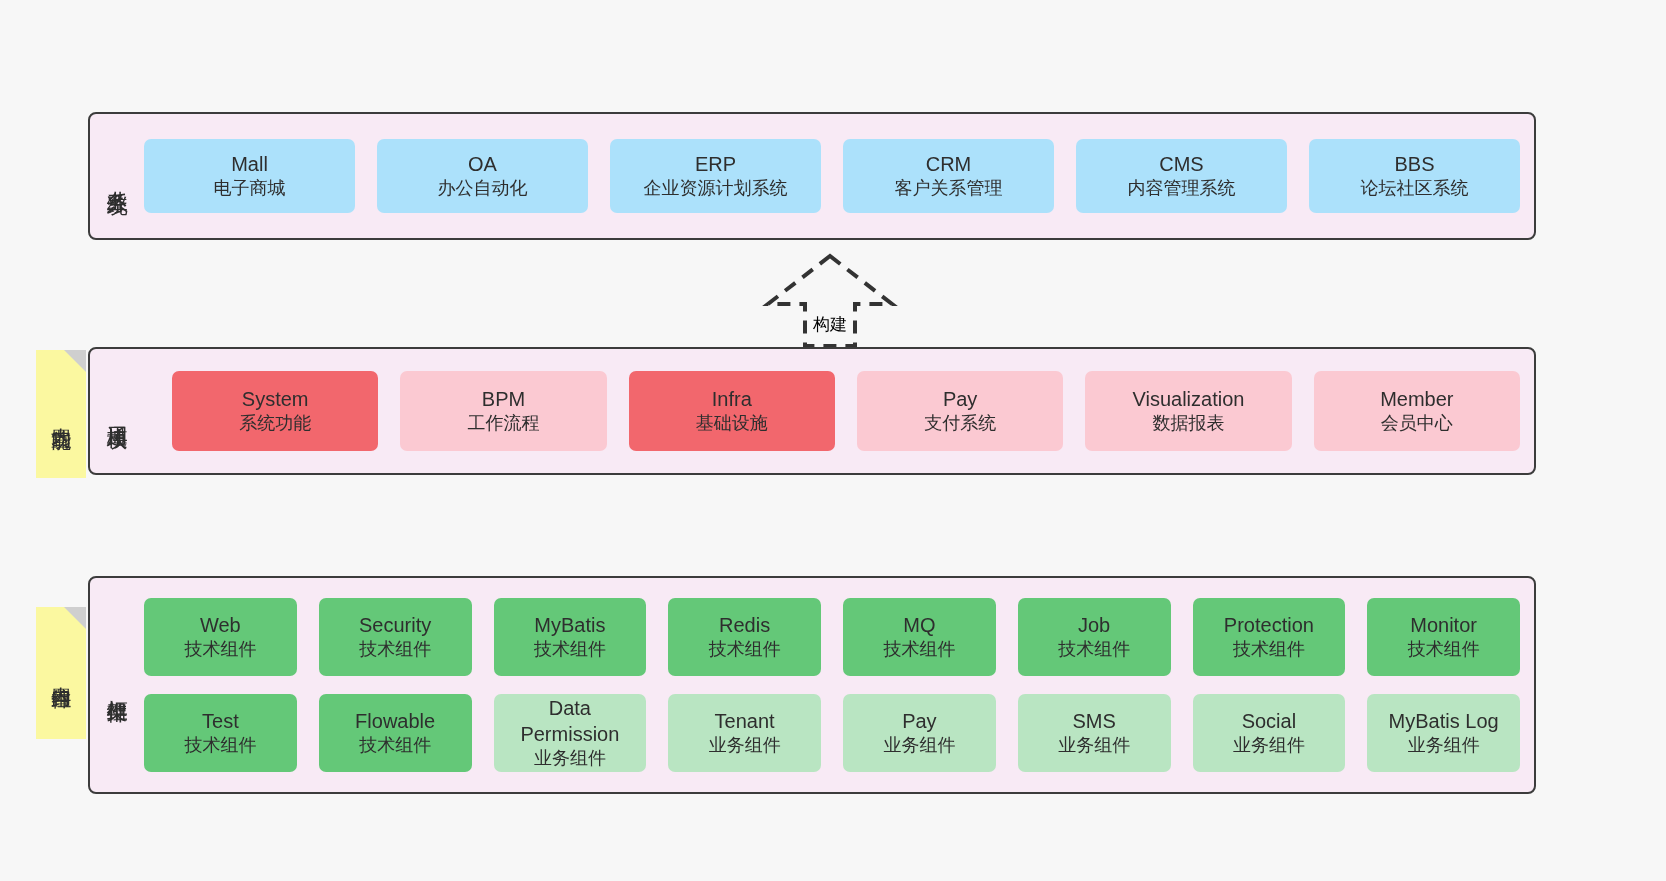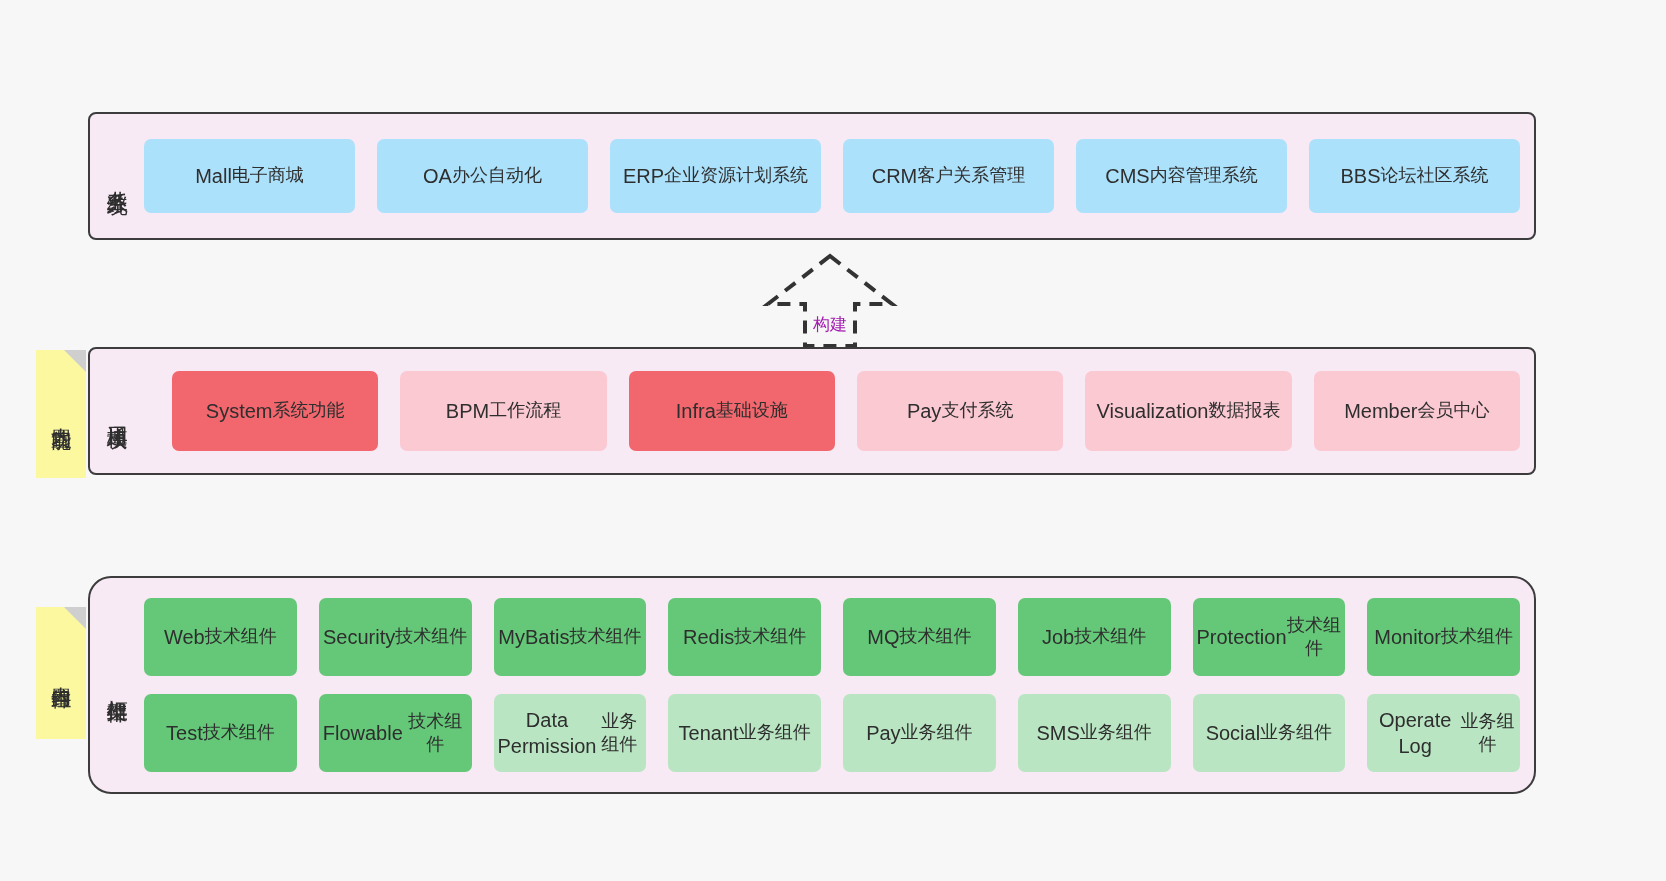--- a/index.html
+++ b/index.html
@@ -59,21 +59,21 @@
   .row {
     display: flex;
     gap: 22px;
   }
 
   
   .box {
     flex: 1 1 0;
     border-radius: 7px;
     display: flex;
-    flex-direction: row;
+    flex-direction: column;
     align-items: center;
     justify-content: center;
     text-align: center;
     box-sizing: border-box;
     padding: 6px 4px;
     line-height: 1.30;
   }
   .box .t1 { font-size: 20px; }
   .box .t2 { font-size: 18px; }
 
@@ -83,21 +83,21 @@
   .box-green       { background: #64c878; }
   .box-lightgreen  { background: #b9e5c2; }
 
   
   #business-panel { left: 88px;  top: 112px; width: 1448px; height: 128px; }
   #business-panel .box { height: 74px; }
 
   #module-panel   { left: 88px;  top: 347px; width: 1448px; height: 128px; gap: 28px; }
   #module-panel .box { height: 80px; }
 
-  #framework-panel{ left: 88px;  top: 576px; width: 1448px; height: 218px; border-radius: 23px; }
+  #framework-panel{ left: 88px;  top: 576px; width: 1448px; height: 218px; }
   #framework-panel .box { height: 78px; }
 
   
   .sticky {
     position: absolute;
     width: 50px;
     background: #fbf8a0;
     font-size: 20px;
     letter-spacing: 1px;
     line-height: 1.08;
@@ -128,21 +128,21 @@
   }
   .uml-arrow svg { display: block; overflow: visible; }
   .uml-arrow .arrow-label {
     position: absolute;
     left: 50%;
     transform: translateX(-50%);
     bottom: 12px;
     font-size: 17px;
     background: #f7f7f7;
     padding: 0 2px;
-    color: #a21caf;
+    color: #000000;
     white-space: nowrap;
     text-align: right;
   }
   #arrow-build  { left: 755px; top: 252px; }
   #arrow-impl   { left: 769px; top: 487px; }
 </style>
 </head>
 <body>
 
 <div class="canvas">
@@ -289,21 +289,21 @@
         </div>
         <div class="box box-lightgreen">
           <span class="t1">SMS</span>
           <span class="t2">业务组件</span>
         </div>
         <div class="box box-lightgreen">
           <span class="t1">Social</span>
           <span class="t2">业务组件</span>
         </div>
         <div class="box box-lightgreen">
-          <span class="t1">Operate Log</span>
+          <span class="t1">MyBatis Log</span>
           <span class="t2">业务组件</span>
         </div>
       </div>
 
     </div>
   </div>
 
 </div>
 
 </body></html>

